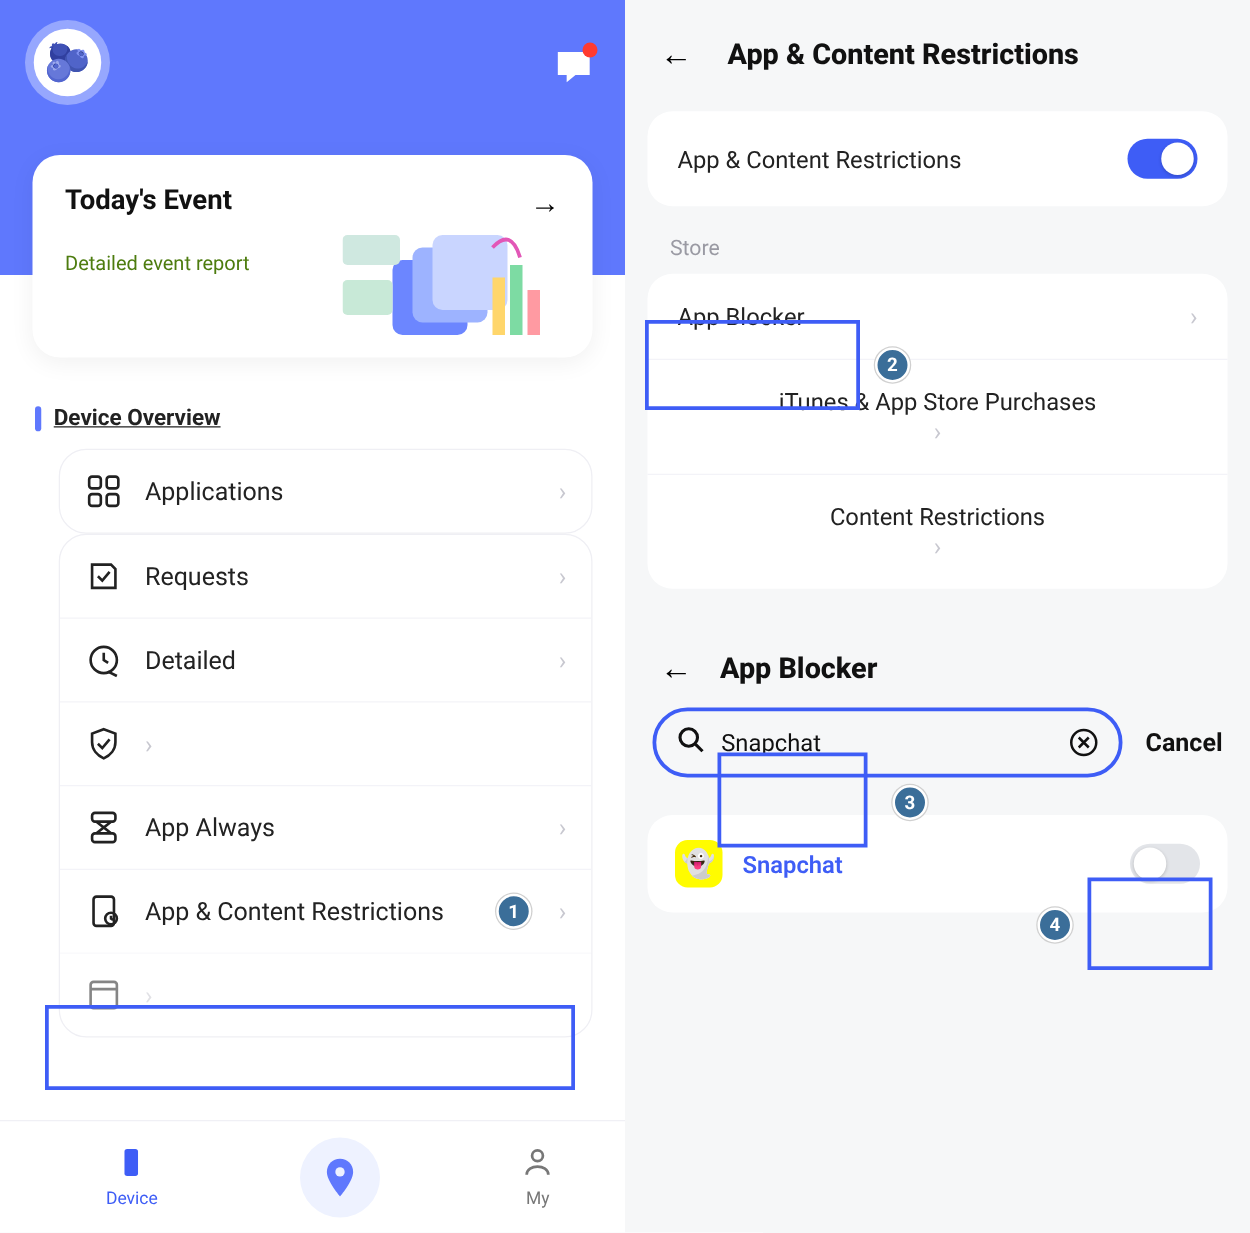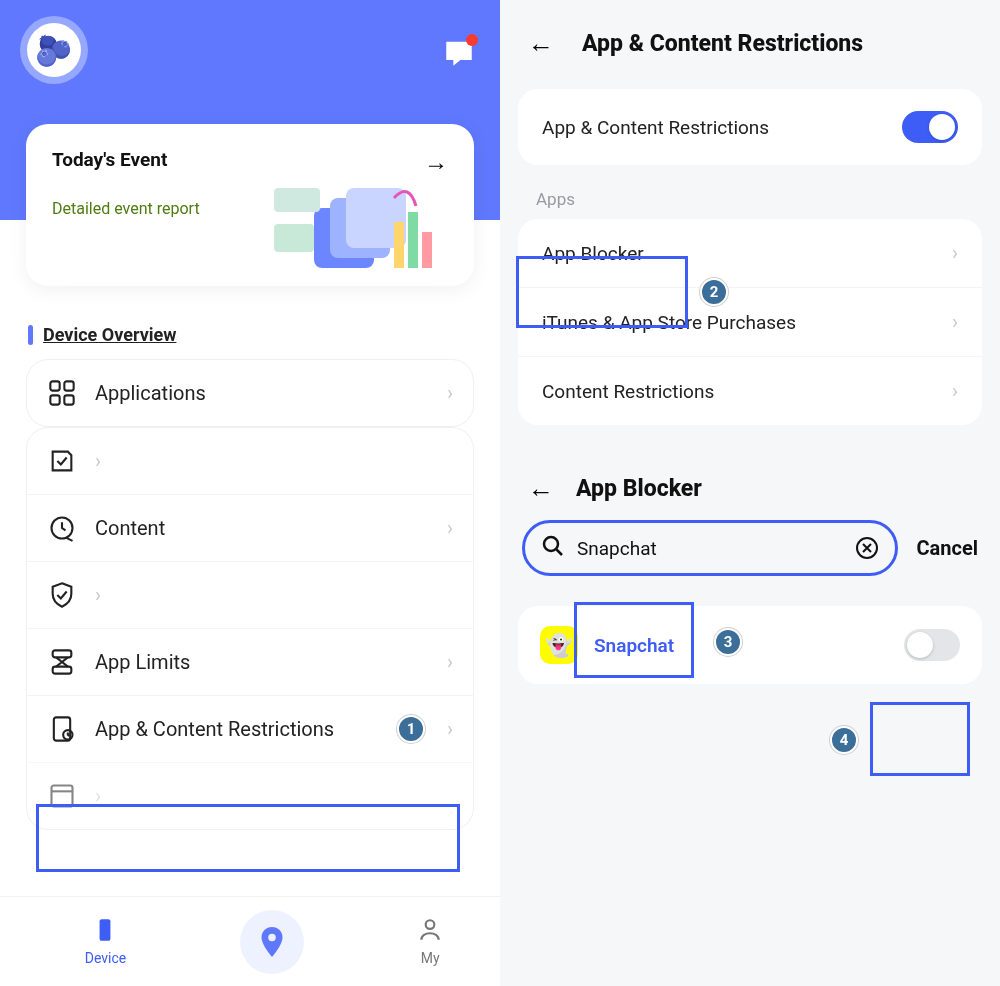--- a/index.html
+++ b/index.html
@@ -15,31 +15,31 @@
   .profile-text .name { color: #fff; font-weight: 700; font-size: 22px; display: flex; align-items: center; gap: 8px; }
   .profile-text .name svg { width: 14px; height: 14px; fill: #fff; }
   .badges { display: flex; gap: 6px; margin-top: 6px; }
   .badge { background: rgba(255,255,255,0.25); color: #fff; border-radius: 8px; padding: 3px 10px; font-size: 14px; display: flex; align-items: center; gap: 4px; }
   .chat-icon { position: absolute; right: 24px; top: 36px; width: 34px; height: 34px; }
   .chat-icon svg { width: 100%; height: 100%; fill: #fff; }
   .chat-icon::after { content: ''; position: absolute; top: -2px; right: -2px; width: 12px; height: 12px; background: #FF3B30; border-radius: 50%; }
 
   .today-card { position: absolute; left: 26px; right: 26px; top: 124px; background: #fff; border-radius: 22px; padding: 24px 26px; box-shadow: 0 4px 20px rgba(0,0,0,0.06); height: 162px; display: flex; justify-content: space-between; }
   .today-card .tc-left { display: flex; flex-direction: column; gap: 28px; }
-  .tc-title { font-size: 19px; font-weight: 700; color: #111; }
+  .tc-title { font-size: 22px; font-weight: 700; color: #111; }
   .tc-sub { font-size: 16px; color: #4d7c0f; }
   .tc-arrow { font-size: 24px; align-self: flex-start; }
   .tc-illustration { position: absolute; right: 20px; bottom: 8px; width: 180px; height: 90px; }
 
   .scroll-area { flex: 1; overflow: hidden; padding: 90px 26px 0 26px; }
 
   .sec-header { display: flex; align-items: center; gap: 10px; font-size: 18px; font-weight: 700; color: #222; margin: 14px 0 14px 2px; text-decoration: underline; }
   .sec-header::before { content: ''; width: 5px; height: 20px; background: #5F78FD; border-radius: 3px; }
 
-  .card { background: #fff; border: 1px solid #EFEFF4; border-radius: 22px; overflow: hidden; }
+  .card { background: #fff; border: 1px solid #EFEFF4; border-radius: 22px; overflow: hidden; margin-left: 21px; }
   .row { display: flex; align-items: center; padding: 18px 20px; gap: 18px; position: relative; }
   .row + .row { border-top: 1px solid #F3F3F8; }
   .row .r-icon { width: 30px; height: 30px; display: flex; align-items: center; justify-content: center; }
   .row .r-icon svg { width: 28px; height: 28px; stroke: #222; stroke-width: 1.8; fill: none; }
   .row .label { font-size: 20px; color: #222; flex: 1; }
   .row .chev { color: #C8C8D0; font-size: 20px; }
 
   .highlight-1 { position: absolute; left: 36px; top: 804px; width: 424px; height: 68px; border: 3px solid #3E5DF6; z-index: 5; }
 
   .num-badge { width: 28px; height: 28px; border-radius: 50%; background: #3B6E99; border: 2px solid #fff; box-shadow: 0 0 0 1px #d0d0d0; color: #fff; display: flex; align-items: center; justify-content: center; font-weight: 700; font-size: 15px; }
@@ -52,21 +52,21 @@
   .loc-pill svg { width: 36px; height: 36px; fill: #5F78FD; }
 
   
   .right { width: 500px; height: 986px; background: #F6F7F8; position: relative; padding: 0; }
   .r-header { display: flex; align-items: center; gap: 28px; padding: 28px 28px 20px 28px; }
   .r-header .back { font-size: 26px; }
   .r-header .title { font-size: 23px; font-weight: 800; color: #111; }
 
   .r-card { background: #fff; border-radius: 20px; margin: 10px 18px; }
   .r-row { display: flex; align-items: center; padding: 22px 24px; position: relative; }
-  .r-row + .r-row { border-top: 1px solid #F3F3F8; }
+  .r-row + .r-row { border-top: 1px solid #F3F3F8; flex-direction: column; }
   .r-row .label { font-size: 19px; color: #222; flex: 1; }
   .r-row .chev { color: #C8C8D0; font-size: 20px; }
 
   .switch { width: 56px; height: 32px; border-radius: 16px; position: relative; }
   .switch.on { background: #3E5DF6; }
   .switch.off { background: #E3E5E9; }
   .switch .knob { width: 26px; height: 26px; border-radius: 50%; background: #fff; position: absolute; top: 3px; box-shadow: 0 1px 3px rgba(0,0,0,0.2); }
   .switch.on .knob { right: 3px; }
   .switch.off .knob { left: 3px; }
 
@@ -154,51 +154,52 @@
     </div>
 
     <div class="card">
       <div class="row">
         <span class="r-icon">
             <svg viewBox="0 0 24 24">
               <path d="M4 4h13l3 3v13H4z"></path>
               <path d="M8 12l3 3 5-6"></path>
             </svg>
           </span>
+        <span class="label">Requests</span>
         <span class="chev">›</span>
       </div>
       <div class="row">
         <span class="r-icon">
             <svg viewBox="0 0 24 24">
               <circle cx="12" cy="12" r="9"></circle>
               <path d="M12 7v5l3 2"></path>
               <path d="M15 20l6 3"></path>
             </svg>
           </span>
-        <span class="label">Content</span>
+        <span class="label">Detailed</span>
         <span class="chev">›</span>
       </div>
       <div class="row">
         <span class="r-icon">
             <svg viewBox="0 0 24 24">
               <path d="M12 2l8 3v6c0 5-3.5 9-8 11-4.5-2-8-6-8-11V5z"></path>
               <path d="M8 12l3 3 5-6"></path>
             </svg>
           </span>
         <span class="chev">›</span>
       </div>
       <div class="row">
         <span class="r-icon">
             <svg viewBox="0 0 24 24">
               <rect x="4" y="2" width="16" height="6" rx="2"></rect>
               <rect x="4" y="16" width="16" height="6" rx="2"></rect>
               <path d="M7 8l5 4 5-4M7 16l5-4 5 4"></path>
             </svg>
           </span>
-        <span class="label">App Limits</span>
+        <span class="label">App Always</span>
         <span class="chev">›</span>
       </div>
       <div class="row">
         <span class="r-icon">
             <svg viewBox="0 0 24 24">
               <rect x="5" y="2" width="14" height="20" rx="2"></rect>
               <circle cx="17" cy="17" r="4"></circle>
               <path d="M17 15v2l1.4 1"></path>
             </svg>
           </span>
@@ -252,21 +253,21 @@
 
   <div class="r-card">
     <div class="r-row">
       <span class="label">App &amp; Content Restrictions</span>
       <div class="switch on">
           <div class="knob"></div>
         </div>
     </div>
   </div>
 
-  <div class="sec-label">Apps</div>
+  <div class="sec-label">Store</div>
   <div class="r-card">
     <div class="r-row">
       <span class="label">App Blocker</span>
       <span class="chev">›</span>
     </div>
     <div class="r-row">
       <span class="label">iTunes &amp; App Store Purchases</span>
       <span class="chev">›</span>
     </div>
     <div class="r-row">

